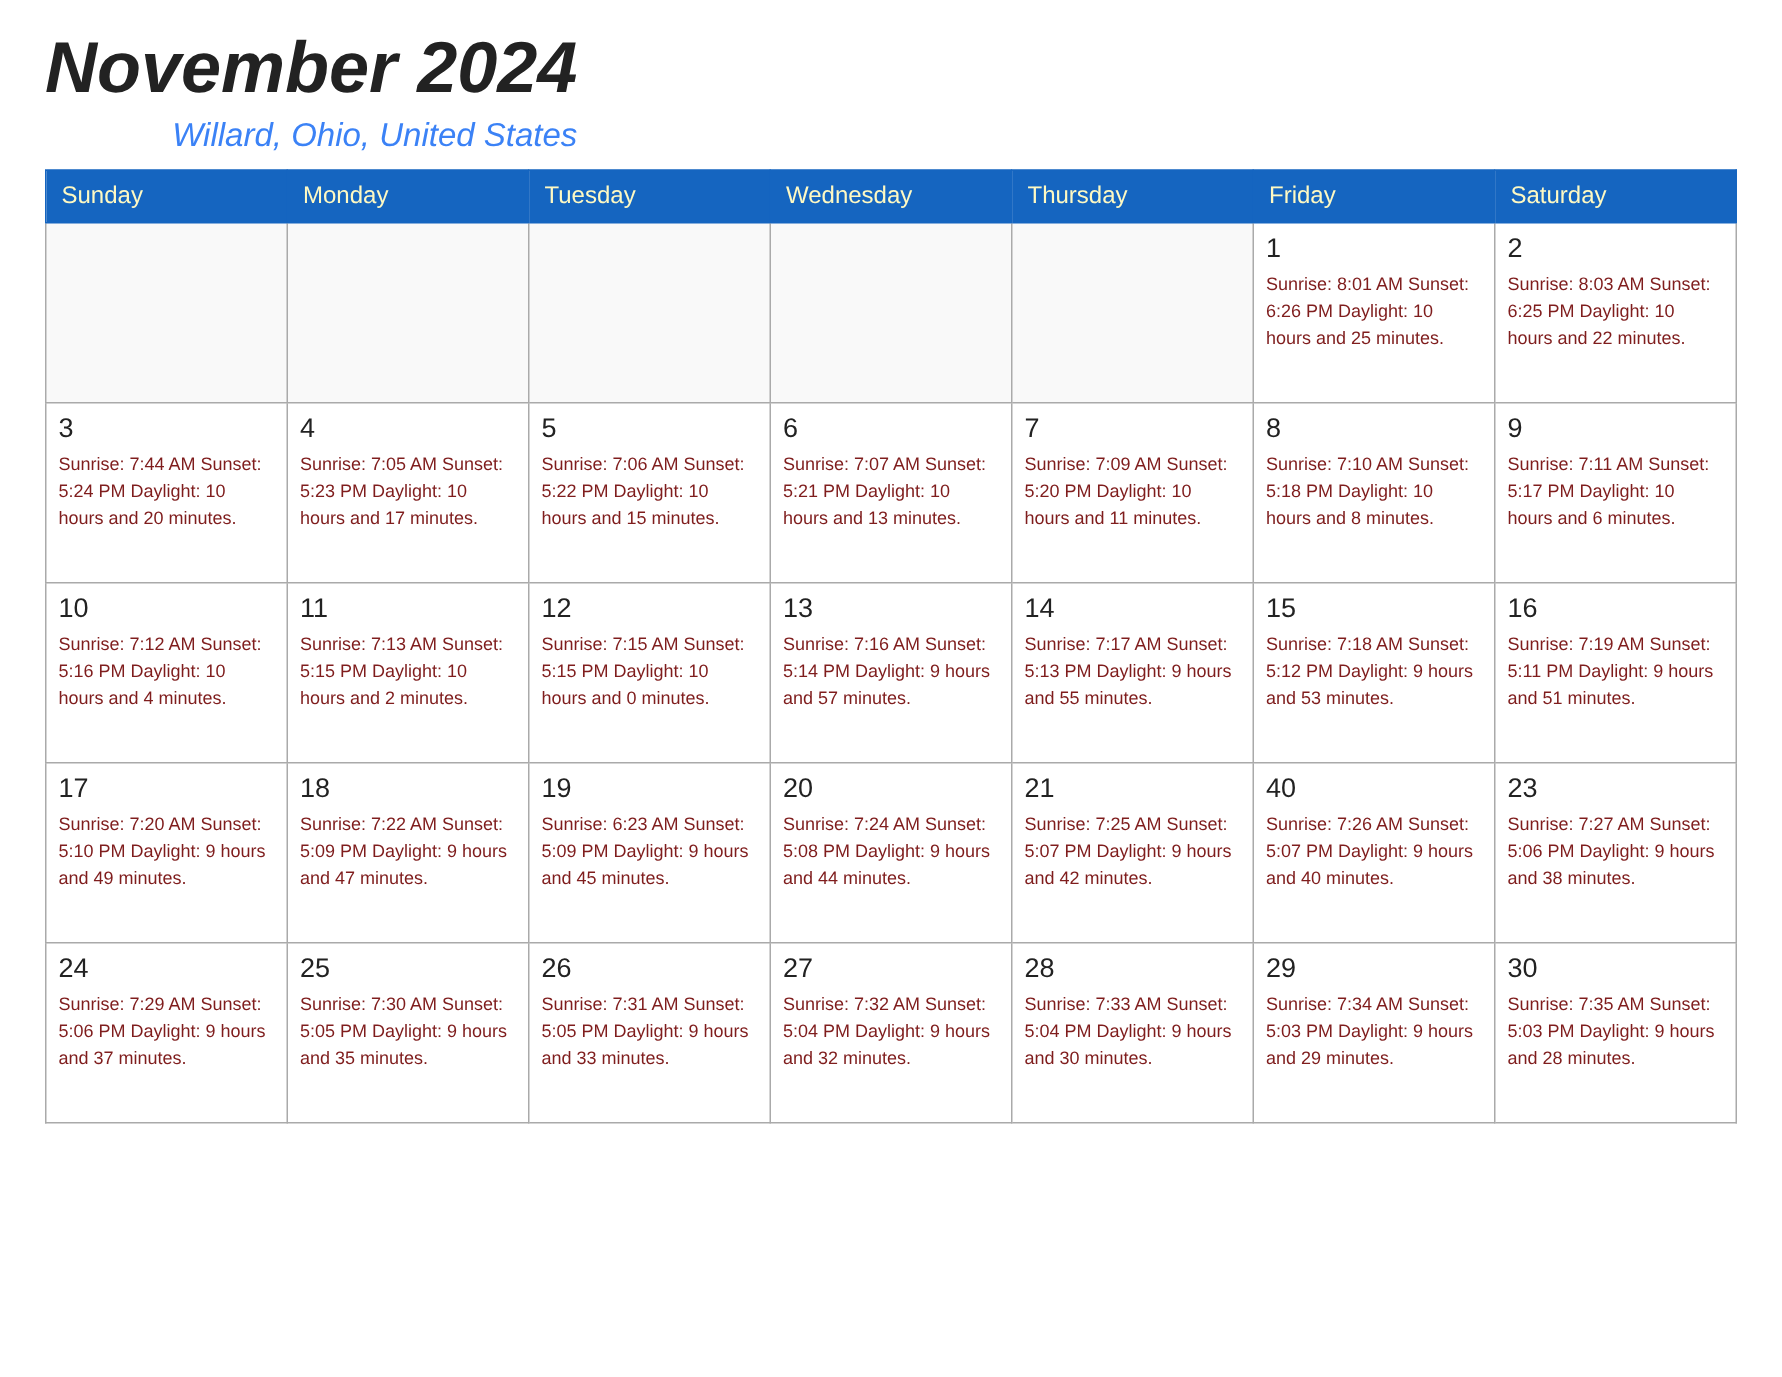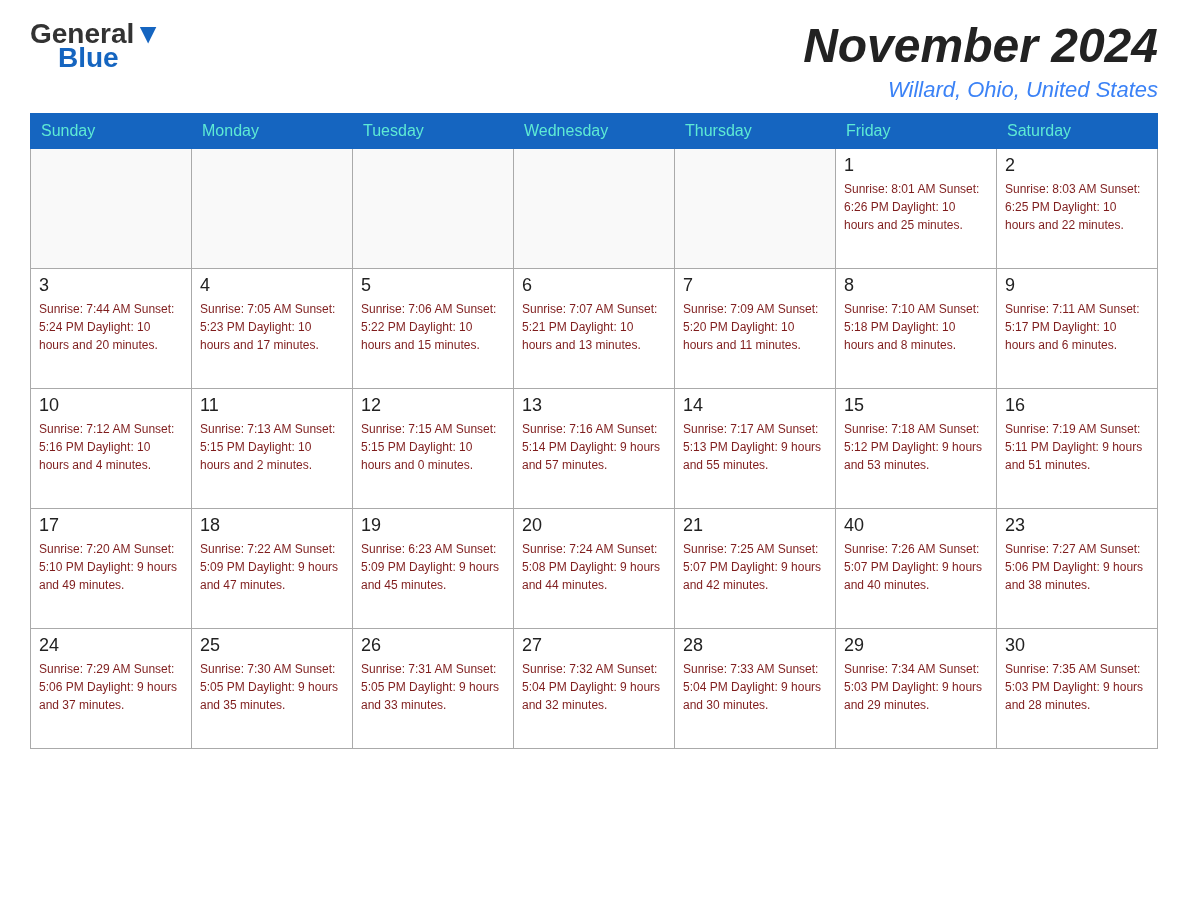--- a/index.html
+++ b/index.html
@@ -53,21 +53,21 @@
       color: #3b82f6;
       margin-top: 4px;
     }
     .calendar {
       width: 100%;
       border-collapse: collapse;
       margin-top: 10px;
     }
     .calendar thead tr th {
       background-color: #1565c0;
-      color: #5eead4;
+      color: #fef9c3;
       font-size: 16px;
       font-weight: normal;
       padding: 8px 10px;
       text-align: left;
       border: 1px solid #1565c0;
     }
     .calendar tbody tr td {
       border: 1px solid #aaa;
       vertical-align: top;
       padding: 6px 8px;
@@ -90,26 +90,20 @@
     .day-info {
       font-size: 12px;
       color: #7f1d1d;
       line-height: 1.5;
     }
   </style>
 </head>
 <body>
 
 <div class="header-row">
-  <div class="logo">
-    <div class="logo-general">
-      General<span>▼</span>
-    </div>
-    <div class="logo-blue">Blue</div>
-  </div>
   <div class="title-block">
     <div class="main-title">November 2024</div>
     <div class="sub-title">Willard, Ohio, United States</div>
   </div>
 </div>
 
 <table class="calendar">
   <thead>
     <tr>
     <th>Sunday</th>

